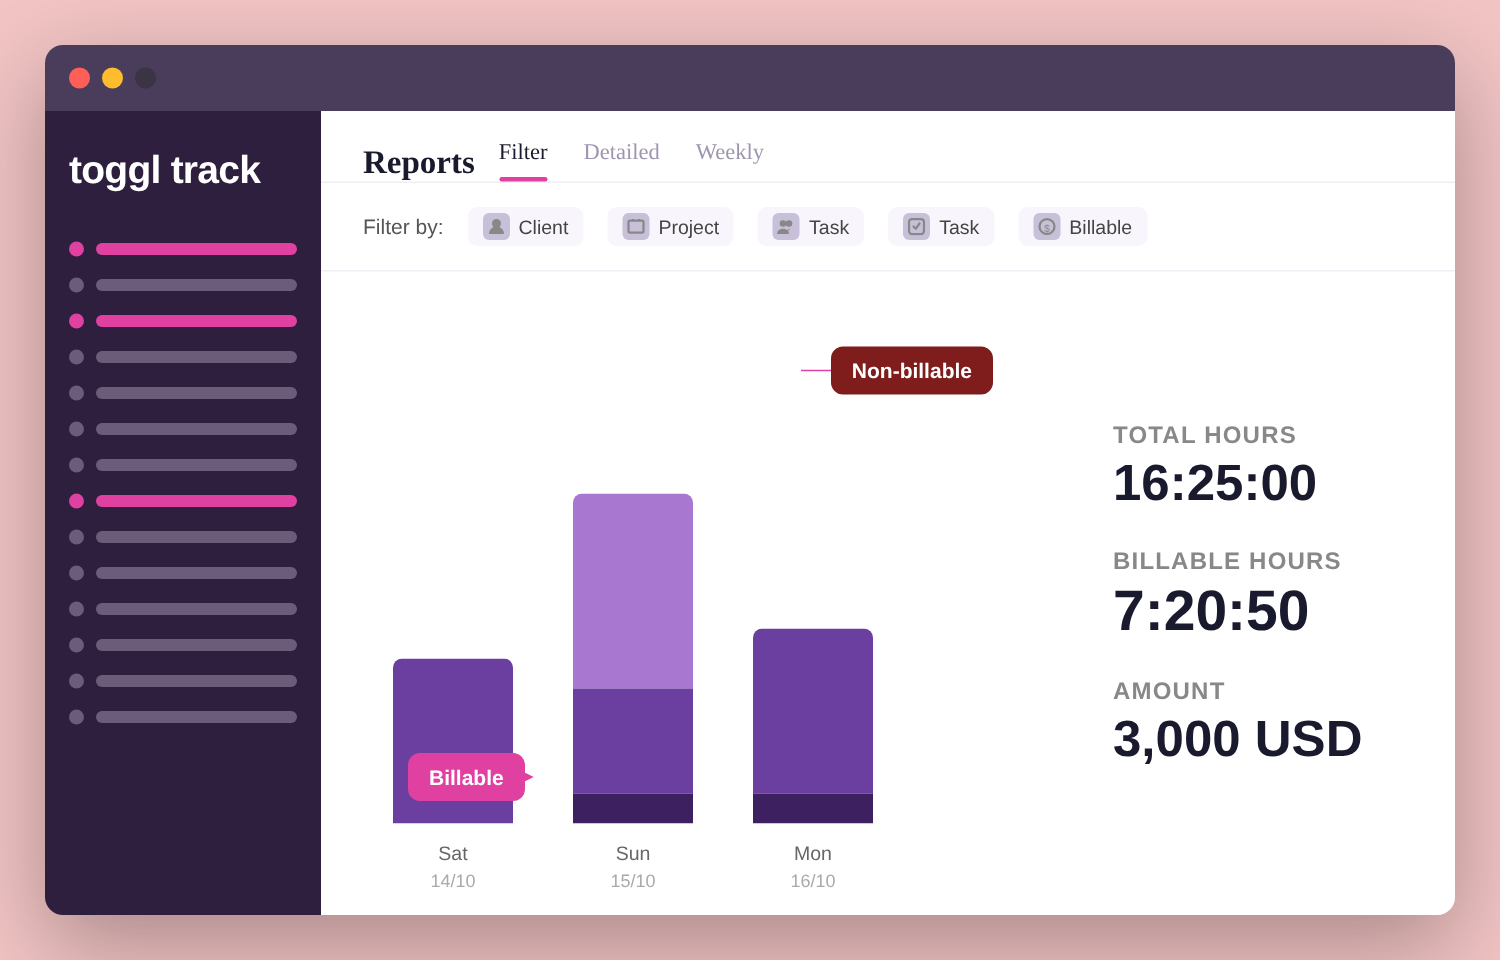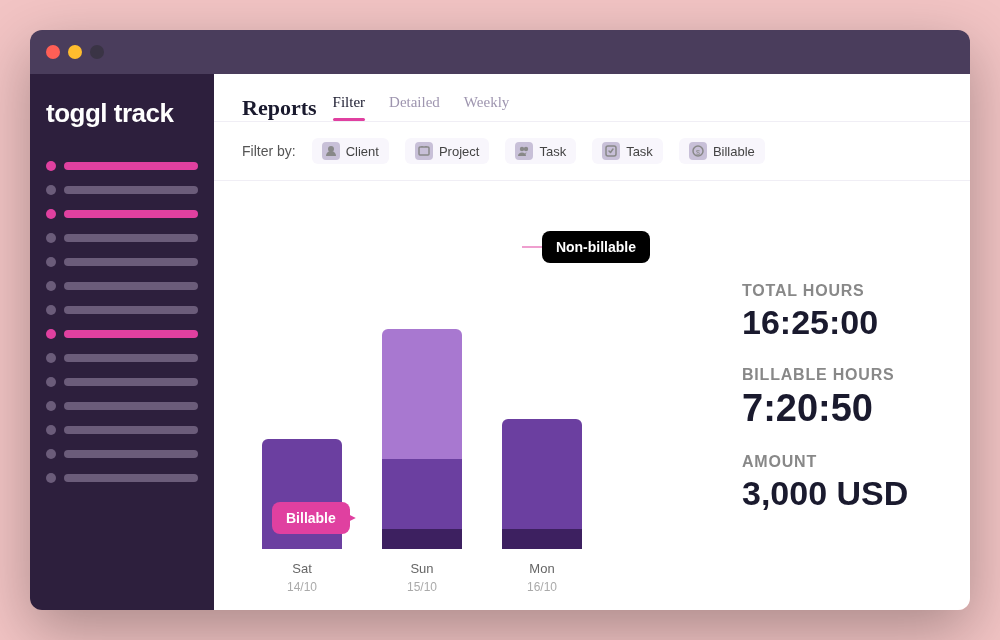--- a/index.html
+++ b/index.html
@@ -292,27 +292,27 @@
       top: 50%;
       transform: translateY(-50%);
       width: 6px;
       height: 6px;
       background: #e040a0;
       clip-path: polygon(0 0, 100% 50%, 0 100%);
     }
 
     .tooltip-nonbillable {
       position: absolute;
-      background: #000000;
+      background: #7f1d1d;
       color: white;
       font-size: 14px;
       font-weight: 600;
       padding: 8px 14px;
       border-radius: 8px;
-      right: 72px;
+      right: 60px;
       top: 30px;
       white-space: nowrap;
     }
 
     .tooltip-nonbillable::before {
       content: '';
       position: absolute;
       left: -20px;
       top: 50%;
       transform: translateY(-50%);

